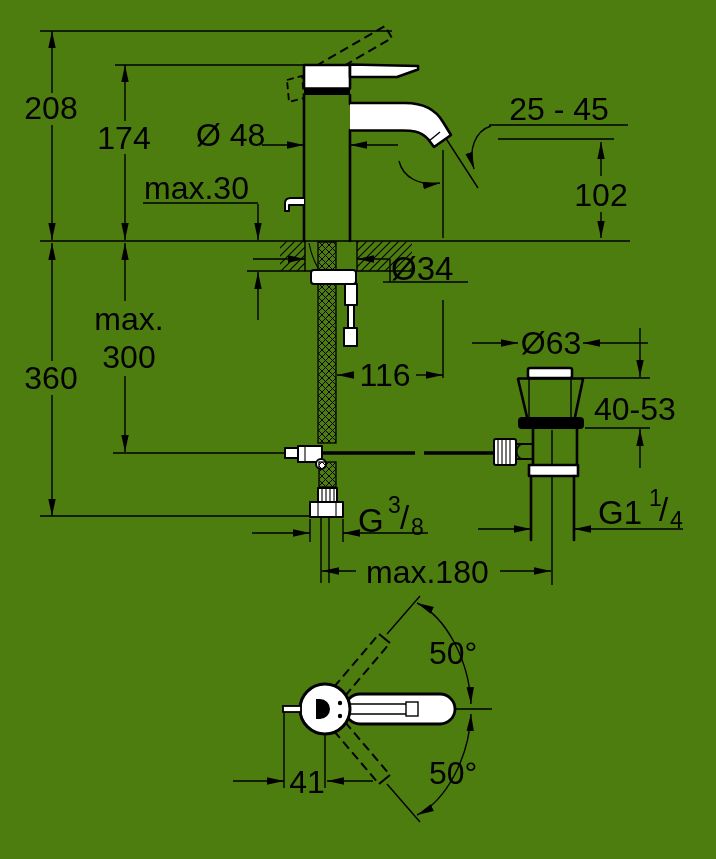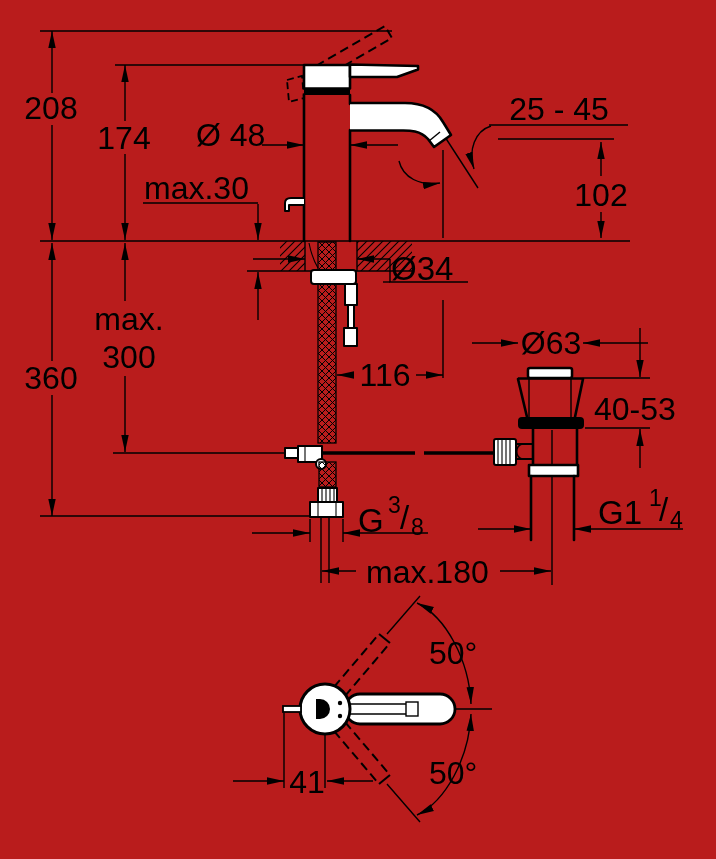--- a/index.html
+++ b/index.html
@@ -1,16 +1,16 @@
 <!DOCTYPE html>
 <html><head>
 <meta charset="utf-8">
 <style>
   html,body{margin:0;padding:0;background:#fff;}
-  .stage{position:relative;width:716px;height:859px;background:#b91c1c;overflow:hidden;}
+  .stage{position:relative;width:716px;height:859px;background:#4d7c0f;overflow:hidden;}
   svg{display:block;}
   text{font-family:"Liberation Sans","DejaVu Sans",sans-serif;fill:#000;}
   .t32{font-size:32px;}
   .t33{font-size:33px;}
   .t23{font-size:23px;}
   .thin{stroke:#000;stroke-width:1.4;fill:none;}
   .hair{stroke:#000;stroke-width:1.1;fill:none;}
   .prod{stroke:#000;stroke-width:2.6;fill:none;stroke-linejoin:round;stroke-linecap:round;}
   .prodf{stroke:#000;stroke-width:2.6;fill:#fff;stroke-linejoin:round;}
   .prod2{stroke:#000;stroke-width:2;fill:#fff;stroke-linejoin:round;}

